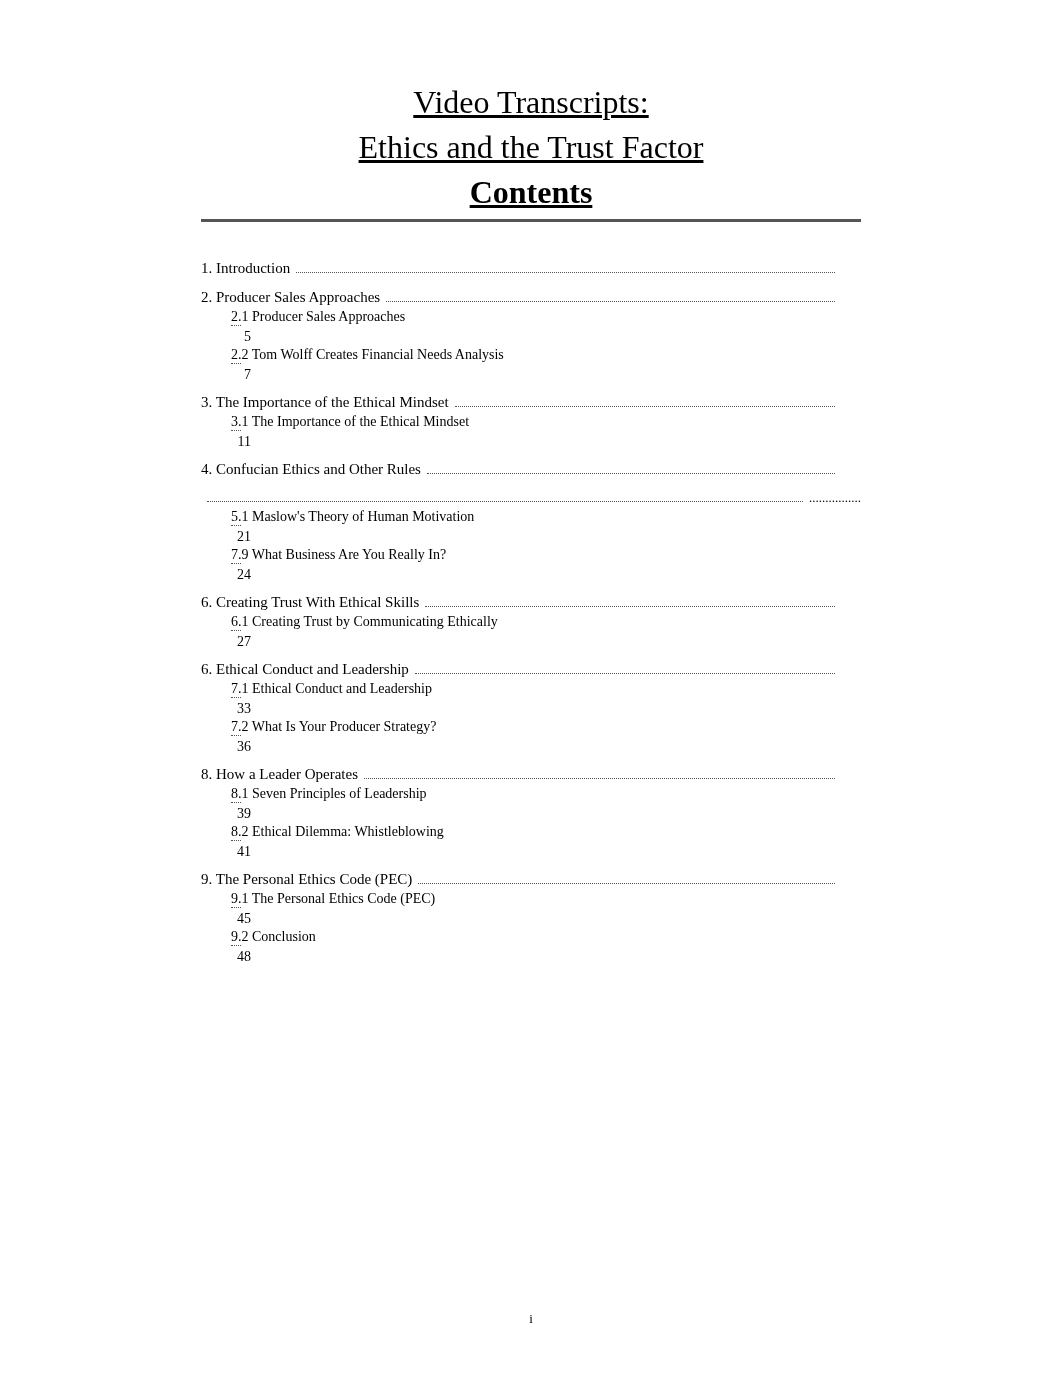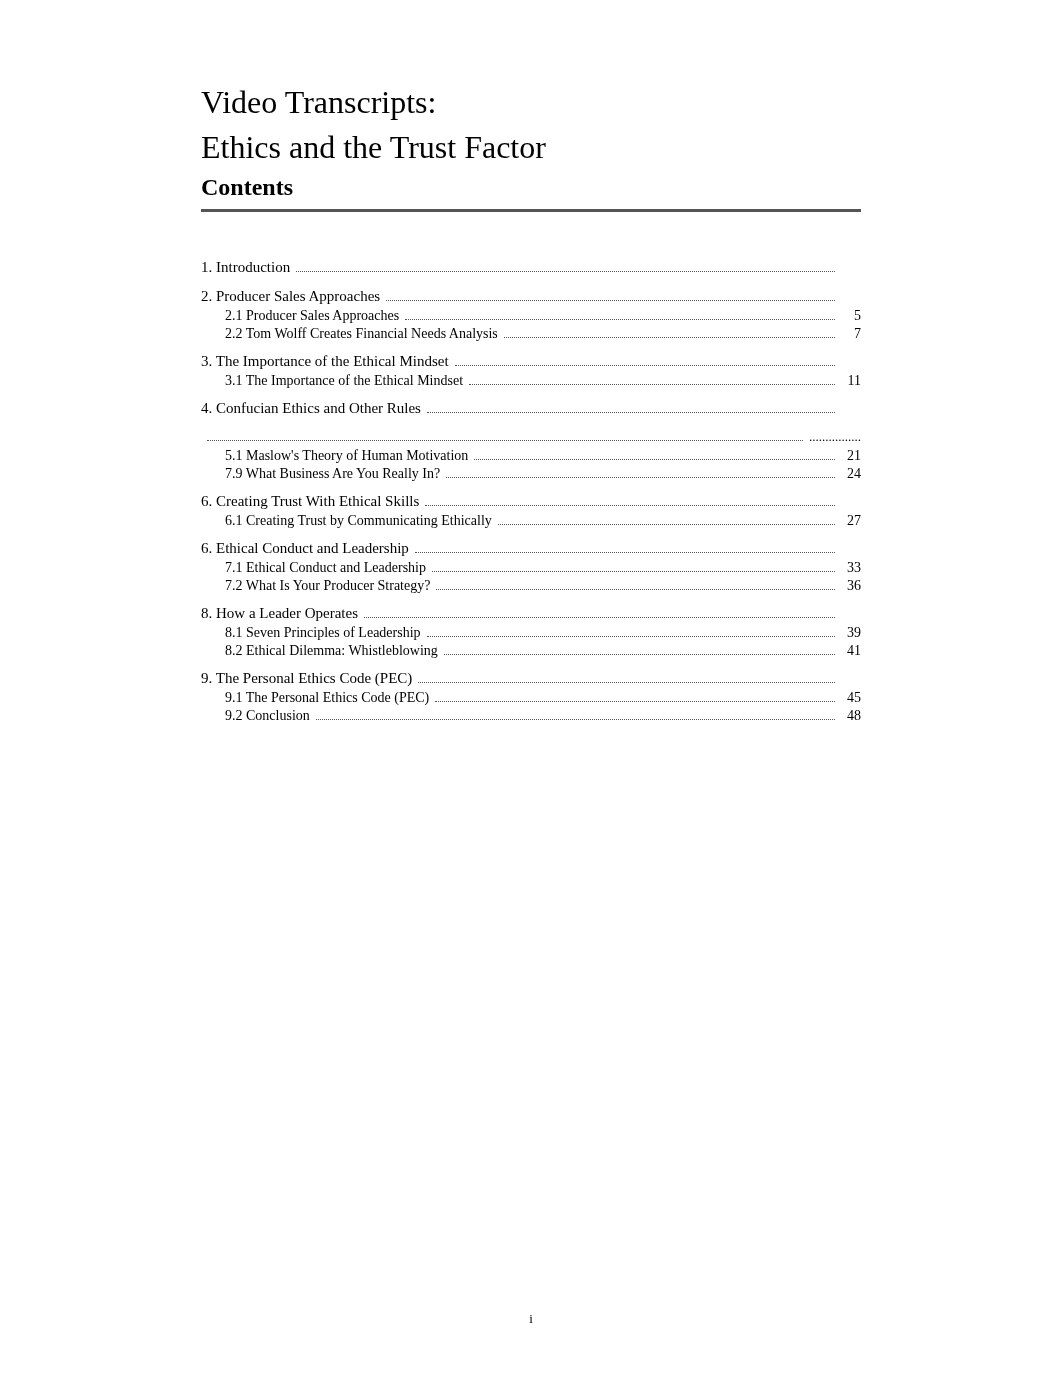--- a/index.html
+++ b/index.html
@@ -17,33 +17,34 @@
       justify-content: center;
     }
 
     .page {
       width: 780px;
       padding: 80px 60px 80px 60px;
       position: relative;
     }
 
     .title-section {
-      text-align: left;
-      margin-bottom: 37px;
+      text-align: center;
+      margin-bottom: 28px;
+      text-decoration: underline;
     }
 
     .main-title {
       font-size: 32px;
       font-weight: normal;
       line-height: 1.4;
       margin-bottom: 0;
     }
 
     .contents-heading {
-      font-size: 24px;
+      font-size: 32px;
       font-weight: bold;
       margin-top: 4px;
     }
 
     .title-underline {
       width: 100%;
       height: 3px;
       background: #555;
       margin-top: 8px;
       margin-bottom: 0;
@@ -59,20 +60,21 @@
     .toc-row.section-header {
       padding-top: 10px;
       padding-bottom: 2px;
       justify-content: flex-end;
     }
 
     .toc-row.sub-item {
       padding-top: 1px;
       padding-bottom: 1px;
       padding-left: 24px;
+      flex-direction: column;
     }
 
     .toc-label {
       font-size: 14px;
       white-space: nowrap;
       flex-shrink: 0;
     }
 
     .toc-label.section-header-text {
       font-size: 15px;

